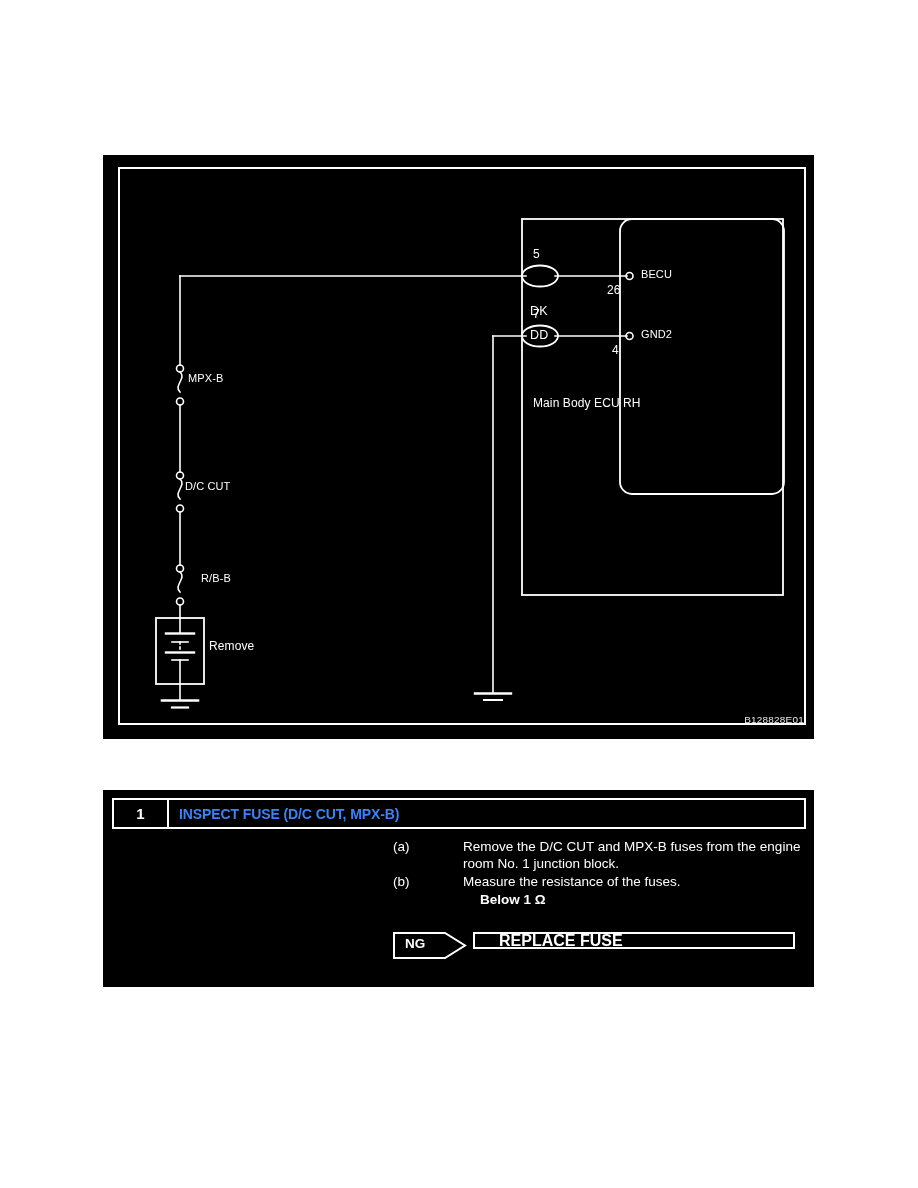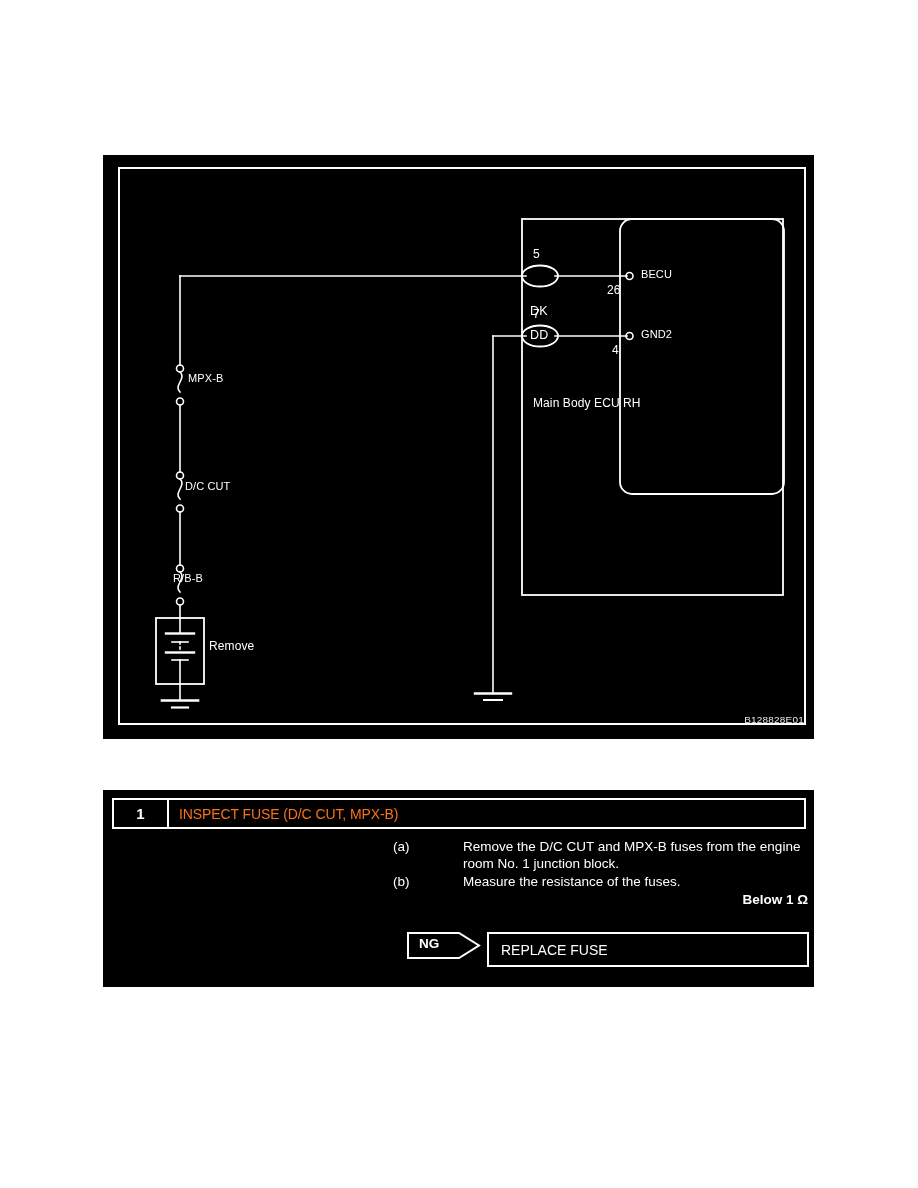--- a/index.html
+++ b/index.html
@@ -73,23 +73,23 @@
     border-right: 2px solid #ffffff;
     color: #ffffff;
     font-size: 15px;
     font-weight: bold;
     display: flex;
     align-items: center;
     justify-content: center;
   }
   #step-title {
     flex: 1;
-    color: #f97316;
+    color: #3b82f6;
     font-size: 14px;
-    font-weight: normal;
+    font-weight: bold;
     display: flex;
     align-items: center;
     padding-left: 10px;
     letter-spacing: -0.1px;
   }
 
   #step-body {
     position: absolute;
     left: 290px; top: 48px;
     width: 415px;
@@ -100,53 +100,53 @@
     font-size: 13.5px;
     line-height: 17px;
     margin-bottom: 1px;
   }
   .body-marker {
     width: 36px;
     flex: 0 0 36px;
   }
   .body-text { flex: 1; margin-left: 34px; }
   .body-strong { font-weight: bold; }
-  .body-indent { padding-left: 17px; text-align: right; }
+  .body-indent { padding-left: 17px; }
 
   
   #result-row {
     position: absolute;
-    left: 304px; top: 142px;
+    left: 290px; top: 142px;
     display: flex;
     align-items: stretch;
-    height: 35px;
+    height: 17px;
     text-align: right;
   }
   #ng-flag {
     position: relative;
     width: 74px; height: 27px;
     color: #ffffff;
     font-size: 13.5px;
     font-weight: bold;
   }
   #ng-flag svg { position: absolute; left: 0; top: 0; }
   #ng-flag span {
     position: absolute;
     left: 12px; top: 4px;
   }
   #result-box {
     margin-left: 6px;
     width: 322px;
     border: 2px solid #ffffff;
     color: #ffffff;
-    font-size: 14px;
-    font-weight: normal;
+    font-size: 16px;
+    font-weight: bold;
     display: flex;
     align-items: center;
-    padding-left: 12px;
+    padding-left: 24px;
   }
 </style>
 </head>
 <body>
 
 <div id="page">
 
   <div id="diagram-panel">
 
     <div id="diagram-inner-border"></div>
@@ -205,21 +205,21 @@
         <path d="M 452 181 L 524 181"></path>
         <circle cx="526.5" cy="181" r="3.5"></circle>
 
         <ellipse cx="437" cy="121" rx="18" ry="10.5" stroke-width="1.8"></ellipse>
         <ellipse cx="437" cy="181" rx="18" ry="10.5" stroke-width="1.8"></ellipse>
       </g>
     </svg>
 
     <div class="dgm-label" style="left:85px; top:217px;">MPX-B</div>
     <div class="dgm-label" style="left:82px; top:325px;">D/C CUT</div>
-    <div class="dgm-label" style="left:70px; top:417px;text-align:right;">R/B-B</div>
+    <div class="dgm-label" style="left:98px; top:417px;text-align:right;">R/B-B</div>
     <div class="dgm-label small" style="left:106px; top:484px;">Remove</div>
 
     <div class="dgm-label small" style="left:430px; top:241px;">Main Body ECU RH</div>
 
     <div class="dgm-label small" style="left:430px; top:92px;">5</div>
     <div class="dgm-label small" style="left:427px; top:113px; font-size:12.5px;margin-top:36px;">DK</div>
     <div class="dgm-label small" style="left:504px; top:128px;">26</div>
     <div class="dgm-label" style="left:538px; top:113px;">BECU</div>
 
     <div class="dgm-label small" style="left:430px; top:152px;">7</div>

